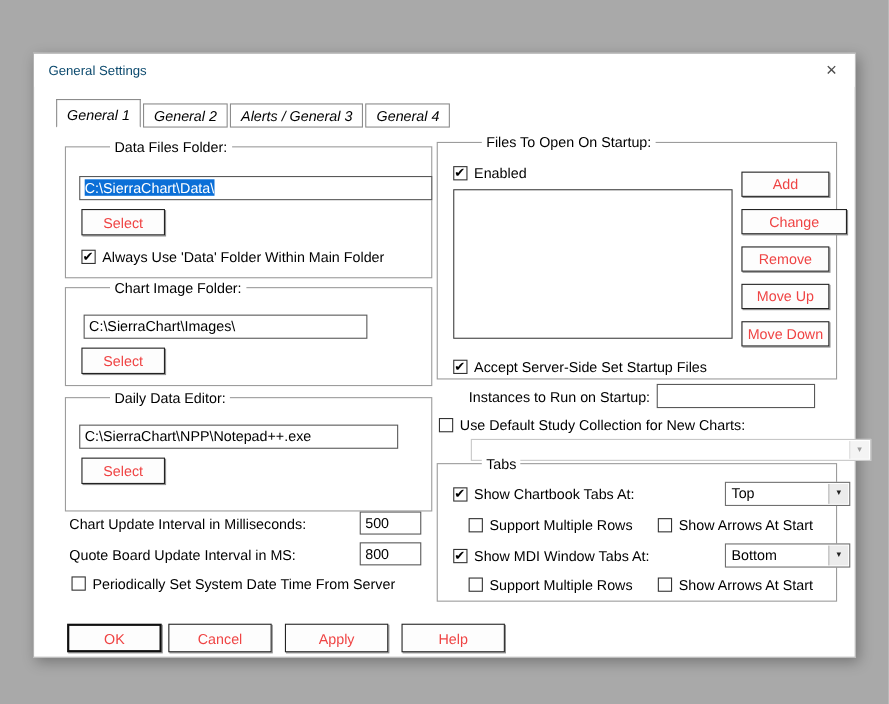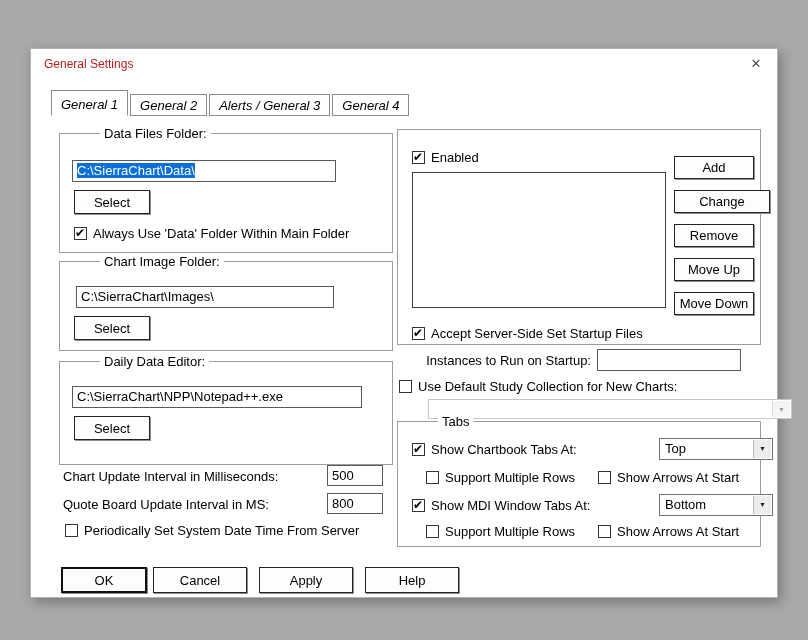--- a/index.html
+++ b/index.html
@@ -9,21 +9,21 @@
     font-family:"Liberation Sans", sans-serif;
     font-size:13px; color:#000;
     position:relative; overflow:hidden;
   }
   .dialog {
     position:absolute; left:30px; top:48px; width:748px; height:550px;
     background:#fff; border:1px solid #b3b3b3;
     box-shadow:3px 4px 12px rgba(0,0,0,.30);
   }
   .titlebar { position:absolute; left:0; top:0; right:0; height:30px; background:#fff; }
-  .title { position:absolute; left:13px; top:8px; color:#b91c1c; font-size:12px; }
+  .title { position:absolute; left:13px; top:8px; color:#0c4a6e; font-size:12px; }
   .close {
     position:absolute; right:10px; top:4px; width:22px; height:22px;
     color:#4d4d4d; font-size:13px; line-height:22px; text-align:center; cursor:pointer;
   }
   .tabstrip { position:absolute; left:20px; top:40px; height:27px; display:flex; align-items:flex-end;font-style:italic; }
   .tab {
     border:1px solid #8c8c8c; background:#fff; height:22px;
     padding:3px 9px 0 9px; white-space:nowrap; margin-right:2px; cursor:pointer;
   }
   .tab.active { height:26px; padding-top:6px; border-bottom:1px solid #fff; z-index:2; }
@@ -33,21 +33,21 @@
     padding:0 4px; white-space:nowrap;margin-left:32px;
   }
   .textbox {
     position:absolute; height:22px; background:#fff; border:1px solid #595959;
     padding:2px 4px; line-height:16px; white-space:nowrap; overflow:hidden; cursor:text;
   }
   .sel { background:#0b6fd7; color:#fff; }
   .btn {
     position:absolute; background:#fdfdfd; border:1px solid #232323;
     box-shadow:1px 1px 0 #8f8f8f; font-family:inherit; font-size:13px;
-    color:#000000; text-align:center; cursor:pointer; padding:0;
+    color:#ef4444; text-align:center; cursor:pointer; padding:0;
   }
   .btn.default { border:2px solid #0f0f0f; }
   .listbox { position:absolute; background:#fff; border:1px solid #404040; }
   .combo {
     position:absolute; height:22px; background:#fff; border:1px solid #707070;
     padding:2px 22px 2px 5px; white-space:nowrap; overflow:hidden; cursor:pointer;margin-left:31px;
   }
   .combo .arrow {
     position:absolute; right:1px; top:1px; bottom:1px; width:18px;
     background:#ececec; border-left:1px solid #b8b8b8;
@@ -77,21 +77,21 @@
 
   <div class="tabstrip">
     <div class="tab active">General 1</div>
     <div class="tab">General 2</div>
     <div class="tab">Alerts / General 3</div>
     <div class="tab">General 4</div>
   </div>
 
   <div class="group" style="left:28px;top:84px;width:334px;height:120px">
     <span class="legend">Data Files Folder:</span>
-    <div class="textbox" style="left:12px;top:26px;width:264px">
+    <div class="textbox" style="left:12px;top:26px;width:321px">
       <span class="sel">C:\SierraChart\Data\</span>
     </div>
     <button class="btn" style="left:14px;top:56px;width:76px;height:24px">Select</button>
     <div class="cbrow" style="left:14px;top:92px">
       <span class="cb">
           <span class="mark">✔</span>
         </span>
       <span class="cblabel">Always Use 'Data' Folder Within Main Folder</span>
     </div>
   </div>
@@ -121,20 +121,21 @@
   <div class="textbox" style="left:296px;top:444px;width:56px;height:21px">
     <span>800</span>
   </div>
 
   <div class="cbrow" style="left:34px;top:474px">
     <span class="cb"></span>
     <span class="cblabel">Periodically Set System Date Time From Server</span>
   </div>
 
   <div class="group" style="left:366px;top:80px;width:364px;height:216px">
+    <span class="legend">Files To Open On Startup:</span>
     <div class="cbrow" style="left:14px;top:20px">
       <span class="cb">
           <span class="mark">✔</span>
         </span>
       <span class="cblabel">Enabled</span>
     </div>
     <div class="listbox" style="left:14px;top:42px;width:254px;height:136px"></div>
     <button class="btn" style="left:276px;top:26px;width:80px;height:23px">Add</button>
     <button class="btn" style="left:276px;top:60px;width:96px;height:23px">Change</button>
     <button class="btn" style="left:276px;top:94px;width:80px;height:23px">Remove</button>

